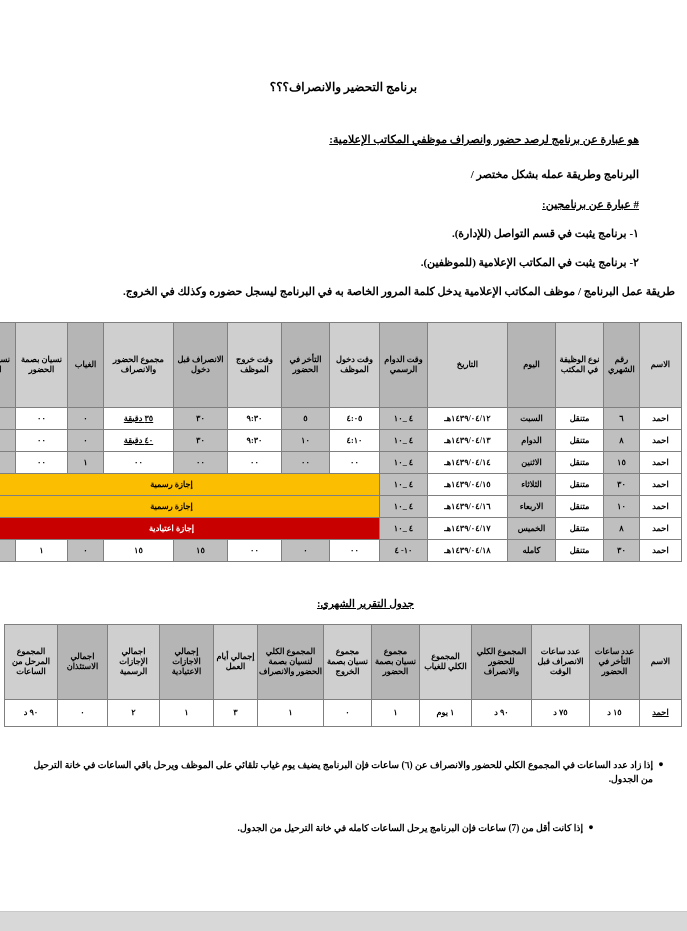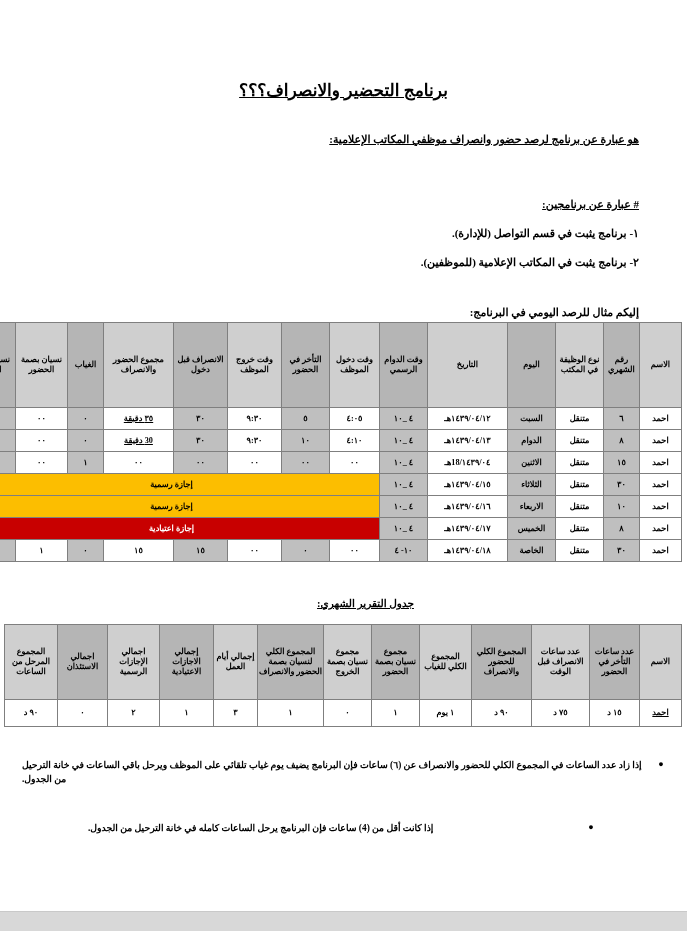--- a/index.html
+++ b/index.html
@@ -32,23 +32,22 @@
     border-top: 1px solid #c9c9c9;
   }
 
   
   .doc-title {
     position: absolute;
     top: 80px;
     left: 0;
     right: 0;
     text-align: center;
-    font-size: 17px;
-    font-weight: bold;
-    text-decoration: underline;
+    font-size: 12px;
+    font-weight: bold;
     letter-spacing: 0px;
   }
   .para {
     position: absolute;
     font-size: 11px;
     line-height: 1.5;
     text-align: right;
     direction: rtl;
     white-space: nowrap;
   }
@@ -140,36 +139,37 @@
     font-weight: bold;
     line-height: 1.55;
   }
   .bullet-row .dot {
     flex: 0 0 auto;
     width: 16px;
     text-align: center;
     font-size: 9px;
     line-height: 1.55;
   }
-  .bullet-row .btext { flex: 1 1 auto; text-align: left; }
+  .bullet-row .btext { flex: 1 1 auto; text-align: right; }
   .b1 { margin-bottom: 34px; padding-left: 4px; }
   .b2 { padding: 0 70px; }
 </style>
 </head>
 <body>
 
 <div class="page">
 
   <div class="doc-title">برنامج التحضير والانصراف؟؟؟</div>
 
   <div class="para p-intro">هو عبارة عن برنامج لرصد حضور وانصراف موظفي المكاتب الإعلامية:</div>
+  <div class="para p-how">البرنامج وطريقة عمله بشكل مختصر /</div>
   <div class="para p-two">#  عبارة عن برنامجين:</div>
   <div class="para p-item1">١-  برنامج يثبت في قسم التواصل (للإدارة).</div>
   <div class="para p-item2">٢-  برنامج يثبت في المكاتب الإعلامية (للموظفين).</div>
-  <div class="para p-example">إليكم مثال للرصد اليومي في البرنامج:</div>
+  <div class="para p-method">طريقة عمل البرنامج / موظف المكاتب الإعلامية يدخل كلمة المرور الخاصة به في البرنامج ليسجل حضوره وكذلك في الخروج.</div>
 
   <table class="grid" id="daily-table">
     <colgroup>
       <col style="width:42px">
         <col style="width:36px">
         <col style="width:48px">
         <col style="width:48px">
       <col style="width:80px">
         <col style="width:48px">
         <col style="width:50px">
@@ -220,31 +220,31 @@
           <td>احمد</td>
           <td class="alt">٨</td>
           <td>متنقل</td>
           <td class="alt">الدوام</td>
           <td>١٤٣٩/٠٤/١٣هـ</td>
           <td class="alt">٤ _١٠</td>
           <td>٤:١٠</td>
           <td class="alt">١٠</td>
           <td>٩:٣٠</td>
           <td class="alt">٣٠</td>
-          <td class=" u">30 دقيقة</td>
+          <td class=" u">٤٠ دقيقة</td>
           <td class="alt">٠</td>
           <td>٠٠</td>
           <td class="alt">٠٠</td>
         </tr>
         <tr>
           <td>احمد</td>
           <td class="alt">١٥</td>
           <td>متنقل</td>
           <td class="alt">الاثنين</td>
-          <td>١٤٣٩/٠٤/18هـ</td>
+          <td>١٤٣٩/٠٤/١٤هـ</td>
           <td class="alt">٤ _١٠</td>
           <td>٠٠</td>
           <td class="alt">٠٠</td>
           <td>٠٠</td>
           <td class="alt">٠٠</td>
           <td>٠٠</td>
           <td class="alt">١</td>
           <td>٠٠</td>
           <td class="alt">٠٠</td>
         </tr>
@@ -272,21 +272,21 @@
           <td>متنقل</td>
           <td class="alt">الخميس</td>
           <td>١٤٣٩/٠٤/١٧هـ</td>
           <td class="alt">٤ _١٠</td>
           <td colspan="8" class="holiday-normal">إجازة اعتيادية</td>
         </tr>
         <tr>
           <td>احمد</td>
           <td class="alt">٣٠</td>
           <td>متنقل</td>
-          <td class="alt">الخاصة</td>
+          <td class="alt">كامله</td>
           <td>١٤٣٩/٠٤/١٨هـ</td>
           <td class="alt">١٠- ٤</td>
           <td>٠٠</td>
           <td class="alt">٠</td>
           <td>٠٠</td>
           <td class="alt">١٥</td>
           <td>١٥</td>
           <td class="alt">٠</td>
           <td>١</td>
           <td class="alt">٠</td>
@@ -348,18 +348,18 @@
       </tbody>
   </table>
 
   <div class="bullets">
     <div class="bullet-row b1">
       <span class="dot">●</span>
       <span class="btext">إذا زاد عدد الساعات في المجموع الكلي للحضور والانصراف عن (٦) ساعات فإن البرنامج يضيف يوم غياب تلقائي على الموظف ويرحل باقي الساعات في خانة الترحيل من الجدول.</span>
     </div>
     <div class="bullet-row b2">
       <span class="dot">●</span>
-      <span class="btext">إذا كانت أقل من (4) ساعات فإن البرنامج يرحل الساعات كامله في خانة الترحيل من الجدول.</span>
+      <span class="btext">إذا كانت أقل من (7) ساعات فإن البرنامج يرحل الساعات كامله في خانة الترحيل من الجدول.</span>
     </div>
   </div>
 
   <div class="scan-edge"></div>
 </div>
 
 </body></html>

